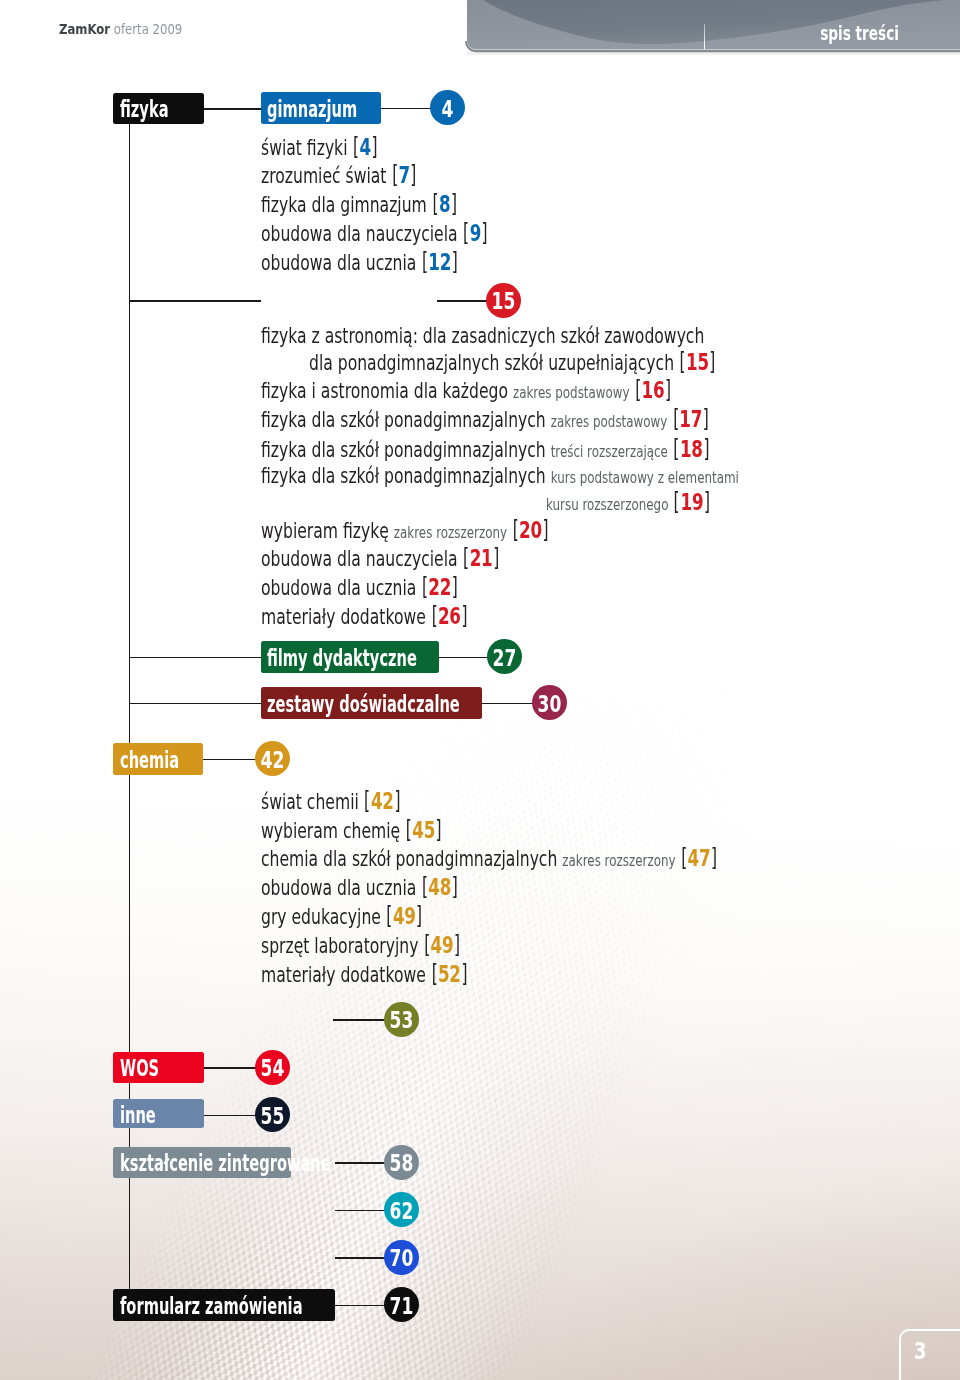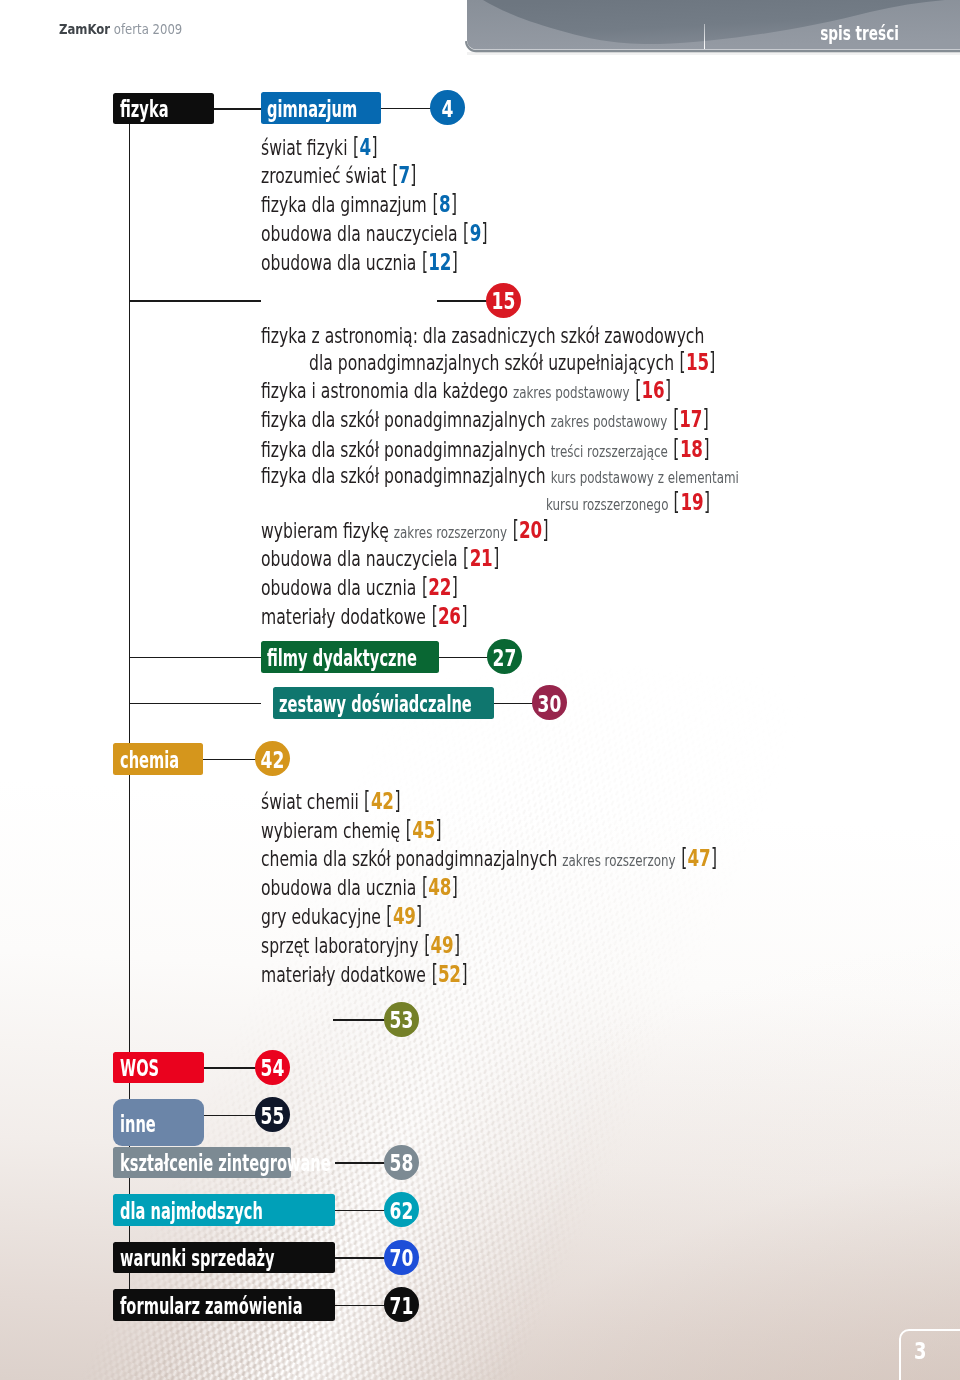--- a/index.html
+++ b/index.html
@@ -130,79 +130,73 @@
     <div class="hline" style="left: 333.4px; top: 1019.25px; width: 51.3px;"></div>
     <div class="hline" style="left: 204.4px; top: 1067.25px; width: 51.7px;"></div>
     <div class="hline" style="left: 204.4px; top: 1114.75px; width: 51.7px;"></div>
     <div class="hline" style="left: 334.8px; top: 1162.25px; width: 50.5px;"></div>
     <div class="hline" style="left: 334.8px; top: 1209.75px; width: 50.5px;"></div>
     <div class="hline" style="left: 334.8px; top: 1257.25px; width: 50.5px;"></div>
     <div class="hline" style="left: 334.8px; top: 1304.75px; width: 50.5px;"></div>
     <div class="hline" style="left: 128.9px; top: 300.25px; width: 131.8px;"></div>
     <div class="hline" style="left: 128.9px; top: 656.75px; width: 132px;"></div>
     <div class="hline" style="left: 128.9px; top: 702.75px; width: 132px;"></div>
-    <div class="box" style="left: 113.4px; top: 92.5px; width: 101px; height: 31.5px; background: rgb(13, 13, 13);">
+    <div class="box" style="left: 113.4px; top: 92.5px; width: 91px; height: 31.5px; background: rgb(13, 13, 13);">
       <span>fizyka</span>
     </div>
     <div class="box" style="left: 260.6px; top: 92px; width: 120px; height: 31.5px; background: rgb(6, 105, 177); text-align: right;">
       <span>gimnazjum</span>
     </div>
     <div class="circ" style="left: 430.3px; top: 90.25px; width: 35px; height: 35px; background: rgb(6, 105, 177);">
       <span>4</span>
     </div>
     <div class="circ" style="left: 486.4px; top: 282.75px; width: 35px; height: 35px; background: rgb(217, 25, 35);">
       <span>15</span>
     </div>
     <div class="box" style="left: 260.9px; top: 641px; width: 178px; height: 31.5px; background: rgb(9, 103, 51);">
       <span>filmy dydaktyczne</span>
     </div>
     <div class="circ" style="left: 487.1px; top: 639.25px; width: 35px; height: 35px; background: rgb(9, 103, 51);">
       <span>27</span>
     </div>
-    <div class="box" style="left: 260.9px; top: 687px; width: 221.3px; height: 31.5px; background: #0f766e; margin-left: 12px;">
+    <div class="box" style="left: 260.9px; top: 687px; width: 221.3px; height: 31.5px; background: #7f1d1d;">
       <span>zestawy doświadczalne</span>
     </div>
     <div class="circ" style="left: 532px; top: 685.25px; width: 35px; height: 35px; background: rgb(151, 37, 76);">
       <span>30</span>
     </div>
     <div class="box" style="left: 113.4px; top: 743px; width: 89.6px; height: 31.5px; background: rgb(213, 150, 28);">
       <span>chemia</span>
     </div>
     <div class="circ" style="left: 254.5px; top: 741.25px; width: 35px; height: 35px; background: rgb(213, 150, 28);">
       <span>42</span>
     </div>
     <div class="circ" style="left: 383.7px; top: 1001.75px; width: 35px; height: 35px; background: rgb(116, 128, 40);">
       <span>53</span>
     </div>
     <div class="box" style="left: 113.4px; top: 1051.5px; width: 91px; height: 31.5px; background: rgb(234, 2, 30);">
       <span>WOS</span>
     </div>
     <div class="circ" style="left: 255.1px; top: 1049.75px; width: 35px; height: 35px; background: rgb(234, 2, 30);">
       <span>54</span>
     </div>
-    <div class="box" style="left: 113.4px; top: 1099px; width: 91px; height: 47px; background: rgb(107, 133, 168); border-radius: 9px;">
+    <div class="box" style="left: 113.4px; top: 1099px; width: 91px; height: 29px; background: rgb(107, 133, 168);">
       <span>inne</span>
     </div>
     <div class="circ" style="left: 255.1px; top: 1097.25px; width: 35px; height: 35px; background: #0f172a;">
       <span>55</span>
     </div>
     <div class="box" style="left: 113.4px; top: 1146.5px; width: 178px; height: 31.5px; background: rgb(124, 138, 147);">
       <span>kształcenie zintegrowane</span>
     </div>
     <div class="circ" style="left: 384.3px; top: 1144.75px; width: 35px; height: 35px; background: rgb(124, 138, 147);">
       <span>58</span>
     </div>
-    <div class="box" style="left: 113.4px; top: 1194px; width: 221.4px; height: 31.5px; background: rgb(0, 160, 184);">
-      <span>dla najmłodszych</span>
-    </div>
     <div class="circ" style="left: 384.3px; top: 1192.25px; width: 35px; height: 35px; background: rgb(0, 160, 184);">
       <span>62</span>
-    </div>
-    <div class="box" style="left: 113.4px; top: 1241.5px; width: 221.4px; height: 31.5px; background: rgb(13, 13, 13);">
-      <span>warunki sprzedaży</span>
     </div>
     <div class="circ" style="left: 384.3px; top: 1239.75px; width: 35px; height: 35px; background: #1d4ed8;">
       <span>70</span>
     </div>
     <div class="box" style="left: 113.4px; top: 1289px; width: 221.4px; height: 31.5px; background: rgb(13, 13, 13);">
       <span>formularz zamówienia</span>
     </div>
     <div class="circ" style="left: 384.3px; top: 1287.25px; width: 35px; height: 35px; background: rgb(13, 13, 13);">
       <span>71</span>
     </div>

